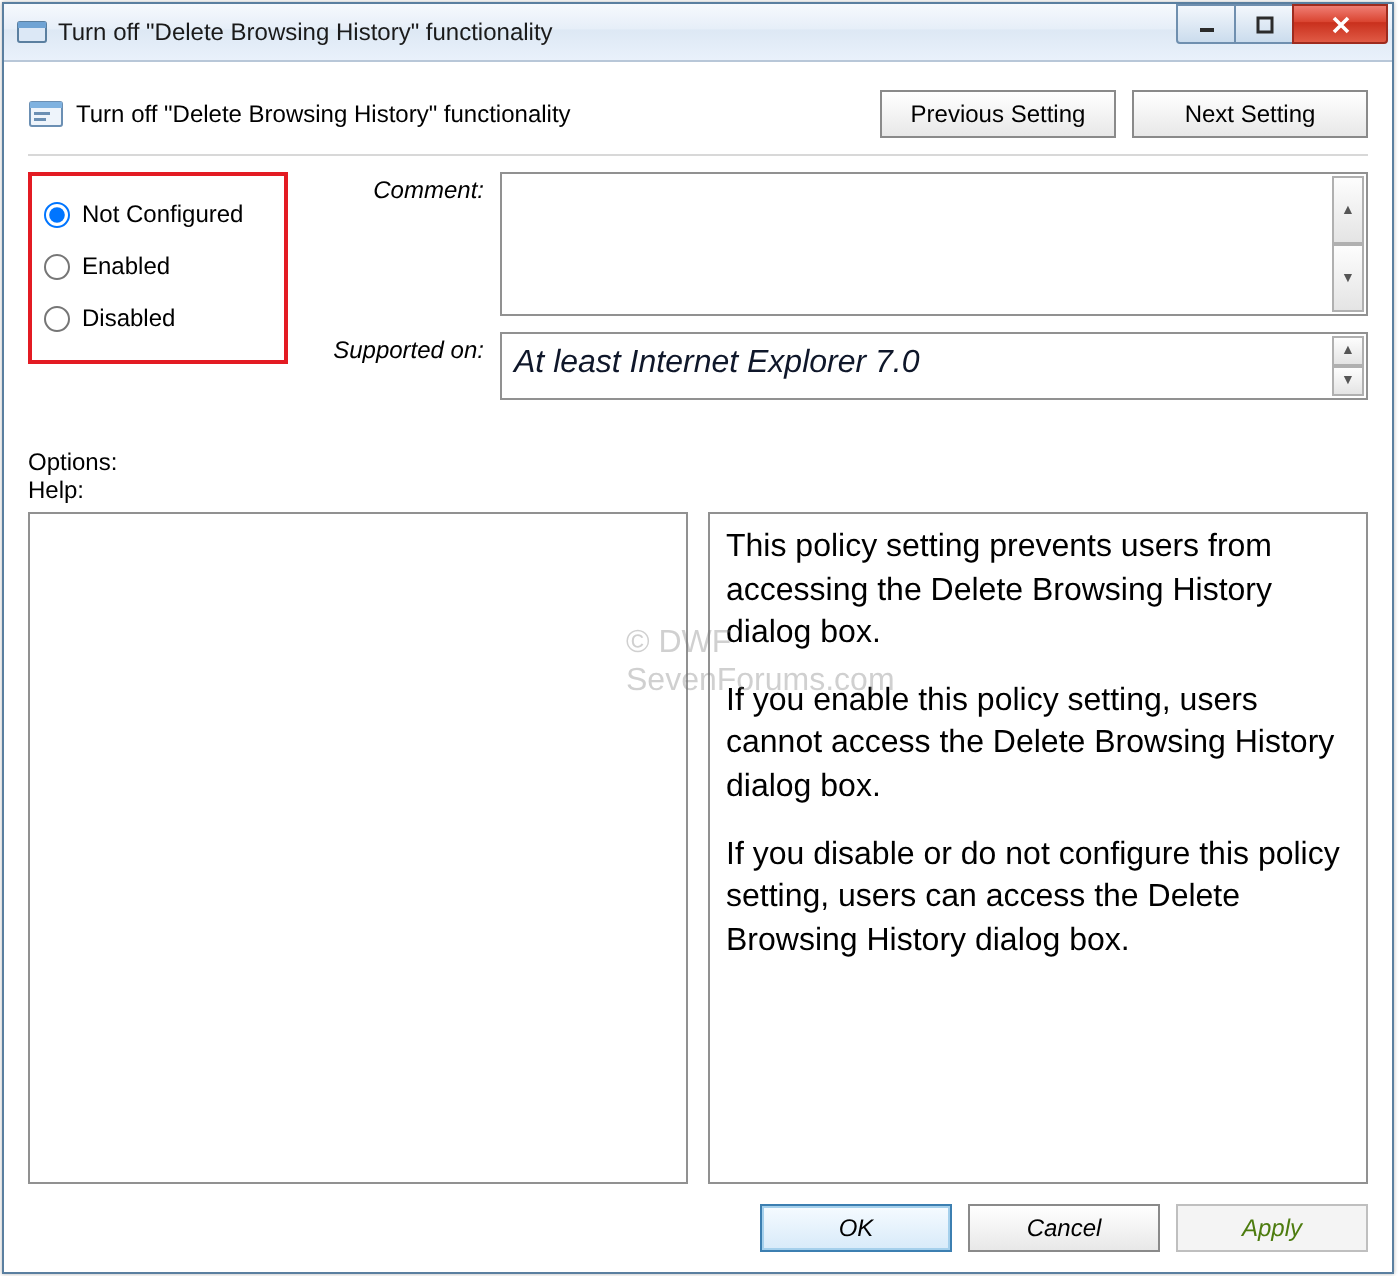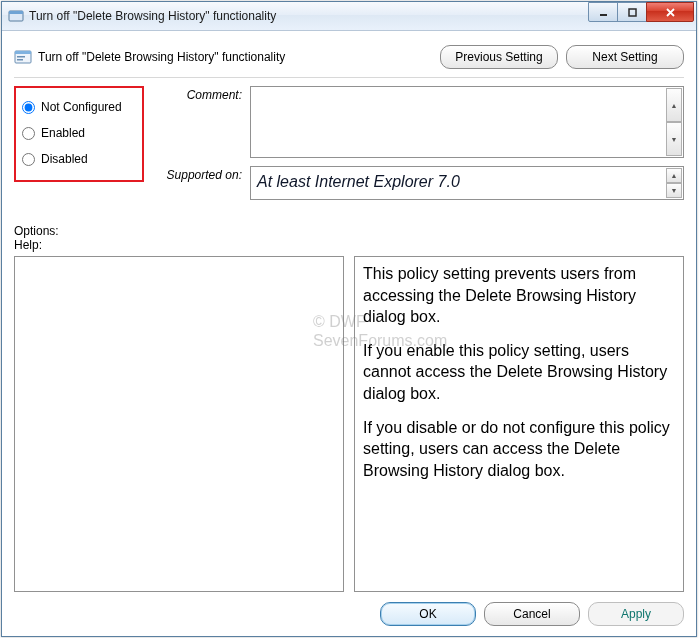--- a/index.html
+++ b/index.html
@@ -81,35 +81,35 @@
     margin-right:6px;
     display:flex;align-items:center;justify-content:center;
   }
   .header-title { flex:1; font-size:12px; }
   .nav-btns { display:flex; gap:8px; }
   .btn {
     min-width: 96px;
     height: 22px;
     border: 1px solid #8a8a8a;
     background: linear-gradient(to bottom, #ffffff, #e8e8e8);
-    border-radius: 10px;
+    border-radius: 0;
     font-size:12px;
     padding: 0 10px;
     display:flex;align-items:center;justify-content:center;
     cursor: default;
     text-align: right;
   }
-  .btn.small { min-width:74px; }
+  .btn.small { min-width:74px;font-style:italic; }
   .btn.default {
     border-color:#3c7fb1;
     box-shadow: inset 0 0 0 1px #a5d0ec;
     background: linear-gradient(to bottom,#f6fbff,#d7eaf9);
   }
   .btn.disabled {
-    color:#0f766e;
+    color:#4d7c0f;
     border-color:#bfbfbf;
     background:#f4f4f4;
   }
   hr.sep {
     border: none;
     border-top: 1px solid #d8d8d8;
     margin: 4px 0 8px 0;
   }
   
   .top-grid {

